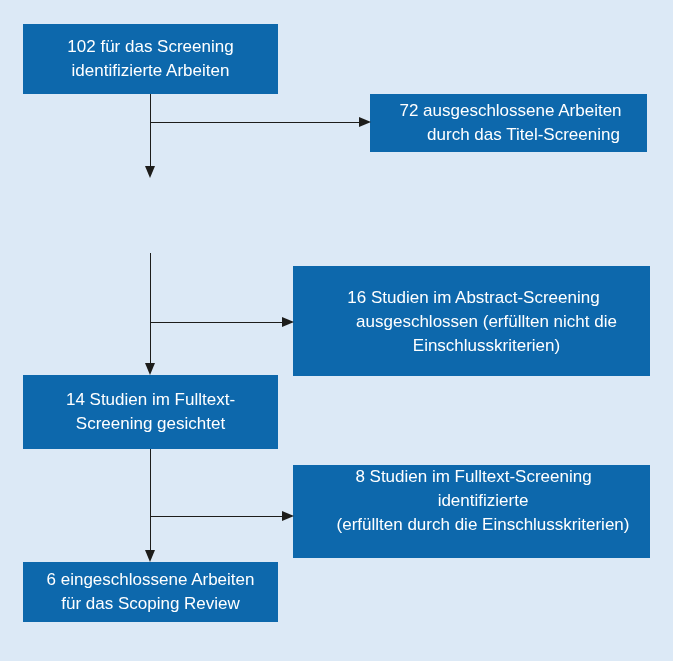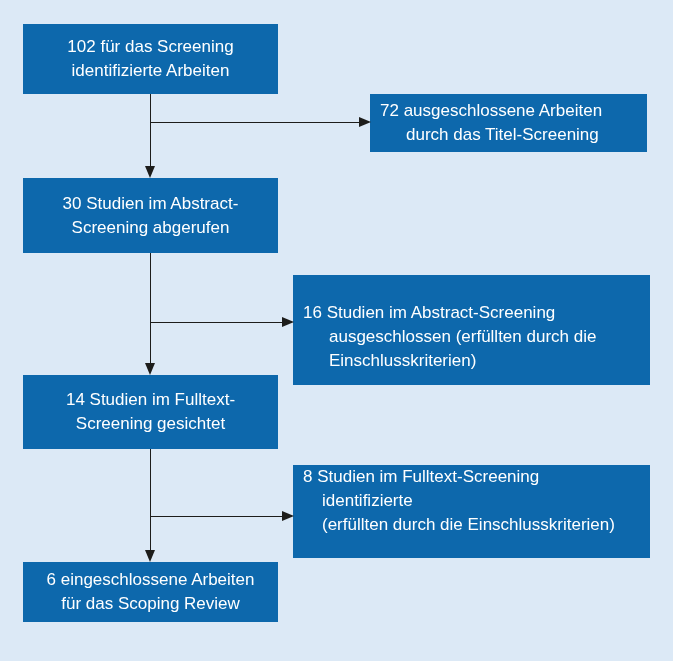--- a/index.html
+++ b/index.html
@@ -17,39 +17,40 @@
     line-height: 24px;
     overflow: hidden;
   }
   .box {
     position: absolute;
     background: #0d68ac;
     color: #ffffff;
     box-sizing: border-box;
     display: flex;
     flex-direction: column;
+    align-items: center;
   }
   .box .tline { white-space: nowrap; }
   .main {
     left: 23px;
     width: 255px;
     justify-content: center;
     text-align: center;
   }
   #boxA1 { top: 24px;  height: 70px; }
   #boxA2 { top: 178px; height: 75px; }
   #boxA3 { top: 375px; height: 74px; }
   #boxA4 { top: 562px; height: 60px; }
   .side {
     text-align: left;
     padding-left: 10px;
     padding-right: 6px;
   }
   #boxB1 { left: 370px; top: 94px;  width: 277px; height: 58px;  justify-content: center; }
-  #boxB2 { left: 293px; top: 266px; width: 357px; height: 110px; padding-top: 26px; margin-top: 9px; }
+  #boxB2 { left: 293px; top: 266px; width: 357px; height: 110px; padding-top: 20px; }
   #boxB3 { left: 293px; top: 465px; width: 357px; height: 93px;  }
   .hang2 { margin-left: 26px; }  
   .hang1 { margin-left: 19px; }  
   .vline, .hline {
     position: absolute;
     background: #1d1d1b;
   }
   .vline { width: 1px; }
   .hline { height: 1px; }
   #v1 { left: 150px; top: 94px;  height: 72px; }
@@ -82,43 +83,39 @@
 </head>
 <body>
 
 <div class="stage">
 
   <div class="box main" id="boxA1">
     <div class="tline">102 für das Screening</div>
     <div class="tline">identifizierte Arbeiten</div>
   </div>
 
-  <div class="box main" id="boxA2">
-    <div class="tline">30 Studien im Abstract-</div>
-    <div class="tline">Screening abgerufen</div>
-  </div>
 
   <div class="box main" id="boxA3">
     <div class="tline">14 Studien im Fulltext-</div>
     <div class="tline">Screening gesichtet</div>
   </div>
 
   <div class="box main" id="boxA4">
     <div class="tline">6 eingeschlossene Arbeiten</div>
     <div class="tline">für das Scoping Review</div>
   </div>
 
   <div class="box side" id="boxB1">
     <div class="tline">72 ausgeschlossene Arbeiten</div>
     <div class="tline hang2">durch das Titel-Screening</div>
   </div>
 
   <div class="box side" id="boxB2">
     <div class="tline">16 Studien im Abstract-Screening</div>
-    <div class="tline hang2">ausgeschlossen (erfüllten durch die</div>
+    <div class="tline hang2">ausgeschlossen (erfüllten nicht die</div>
     <div class="tline hang2">Einschlusskriterien)</div>
   </div>
 
   <div class="box side" id="boxB3">
     <div class="tline">8 Studien im Fulltext-Screening</div>
     <div class="tline hang1">identifizierte</div>
     <div class="tline hang1">(erfüllten durch die Einschlusskriterien)</div>
   </div>
 
   <div class="vline" id="v1"></div>

